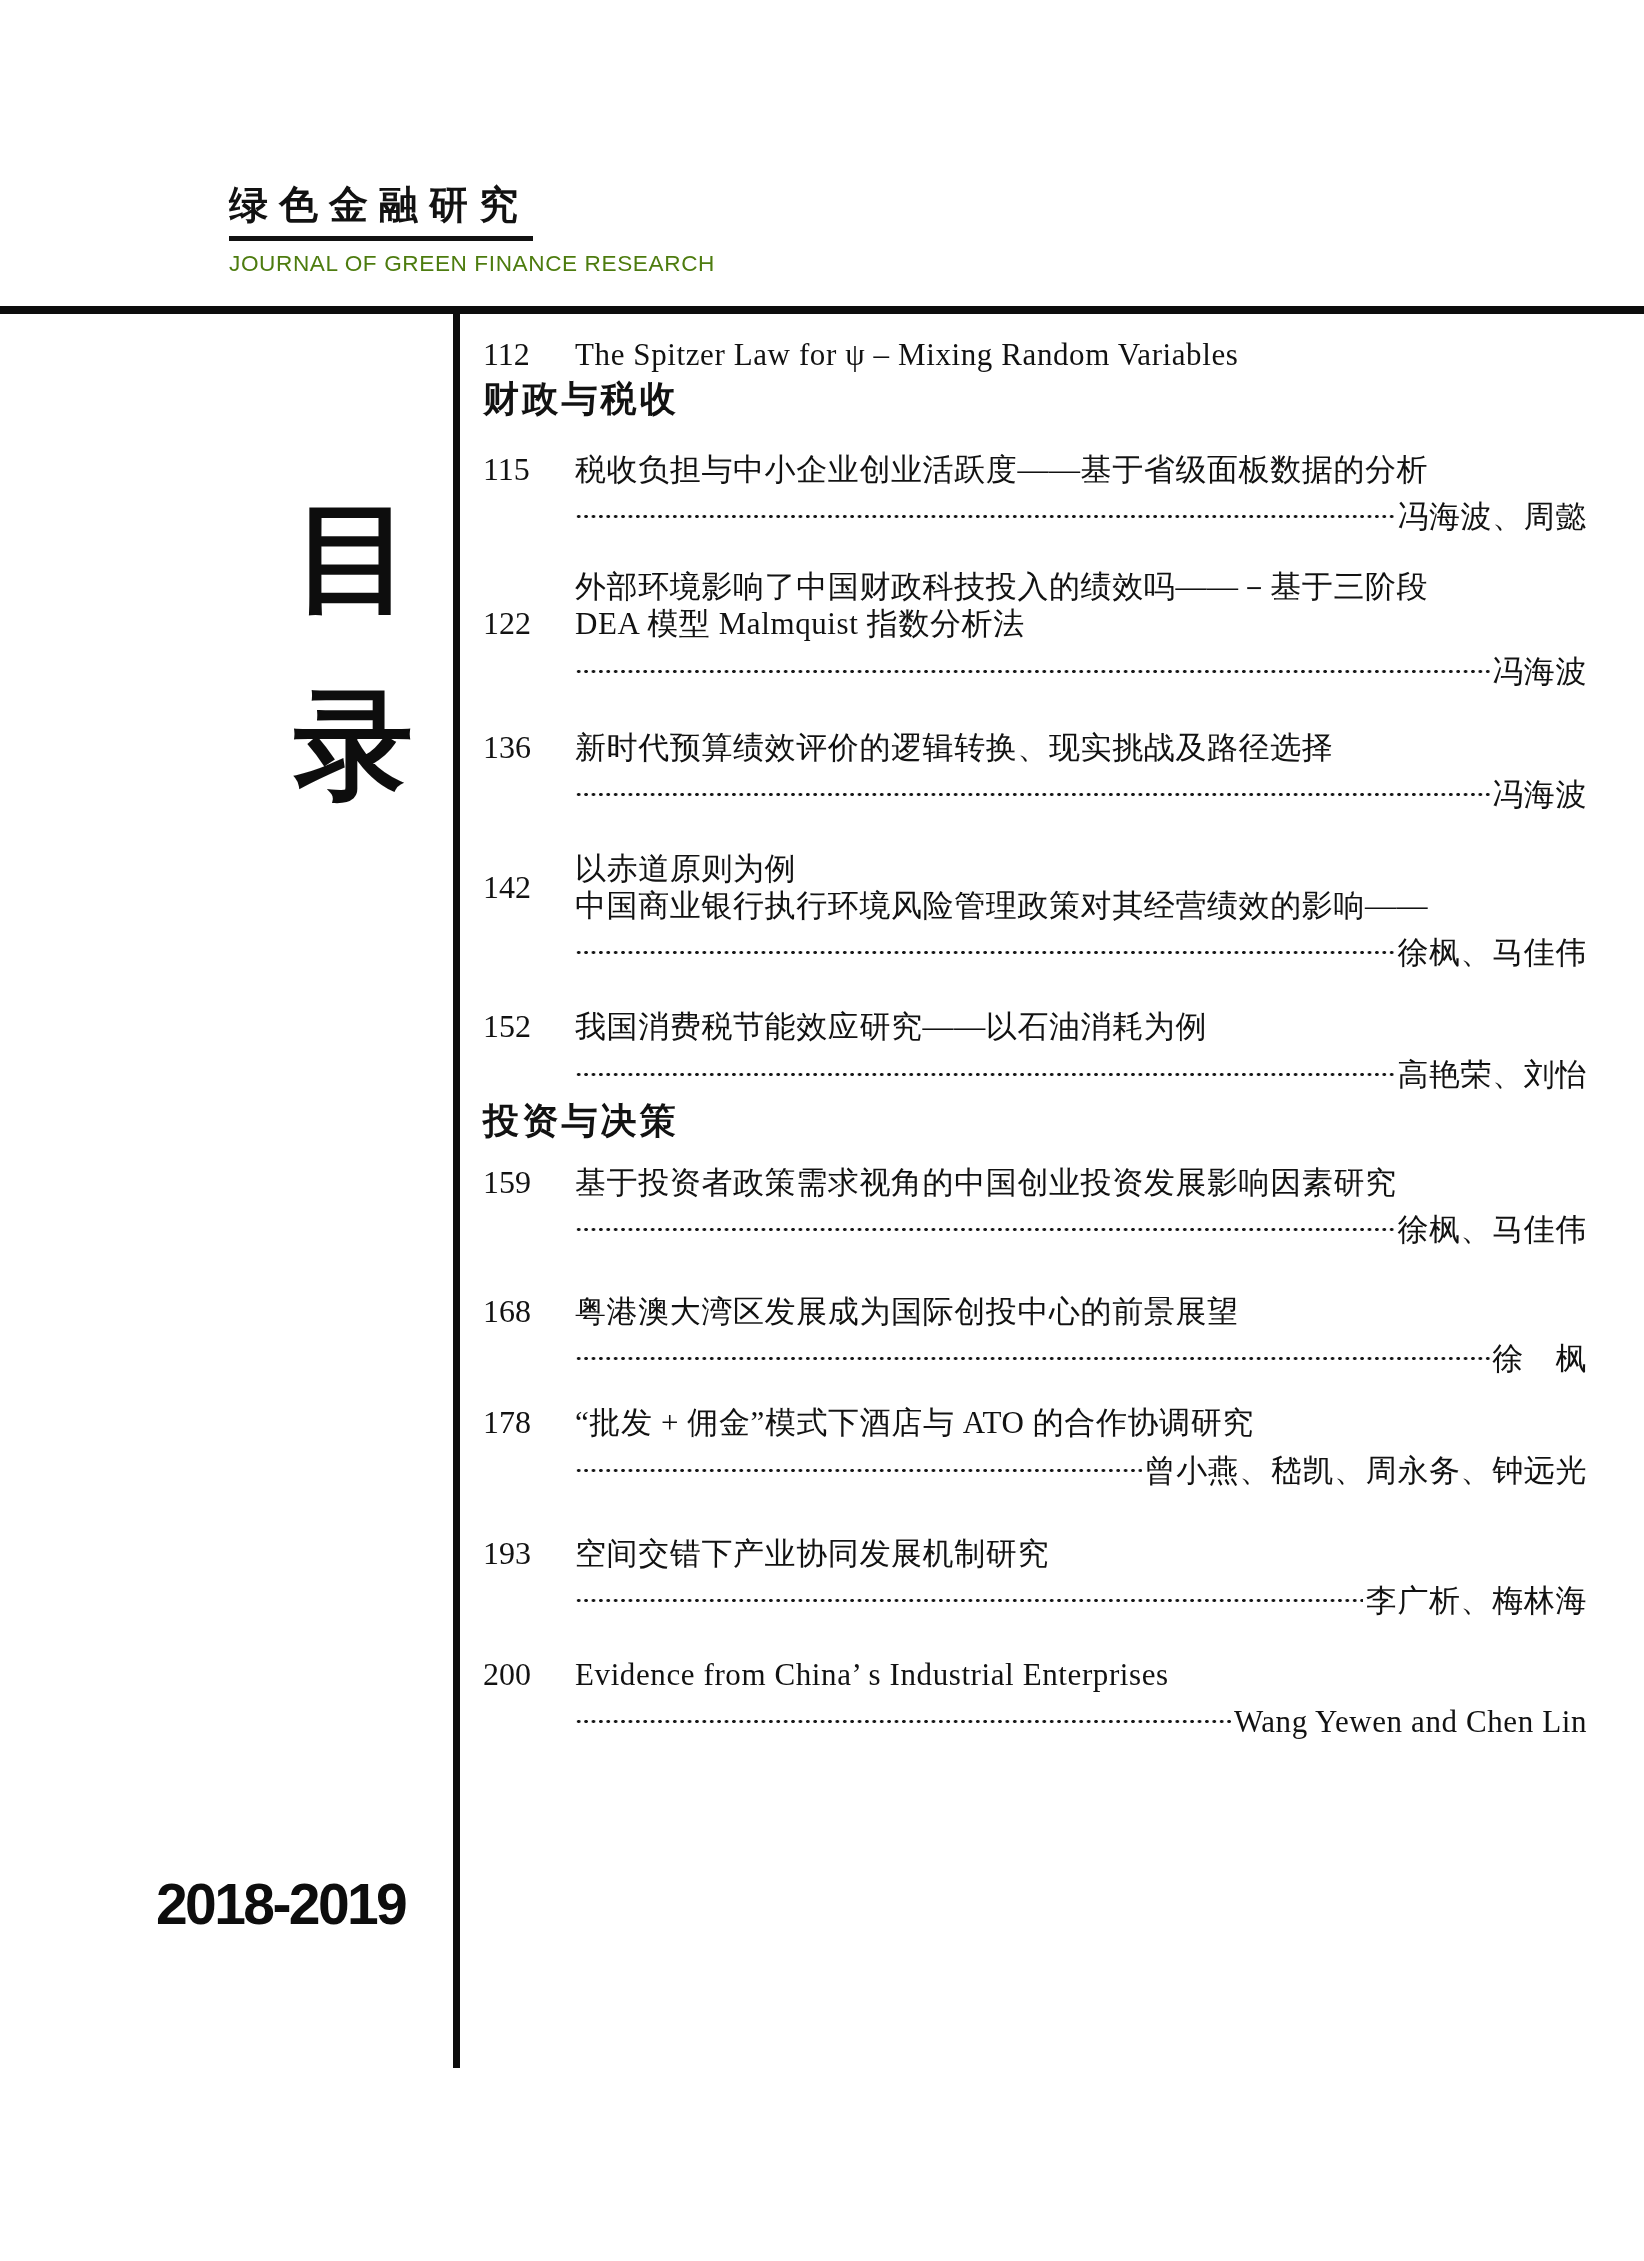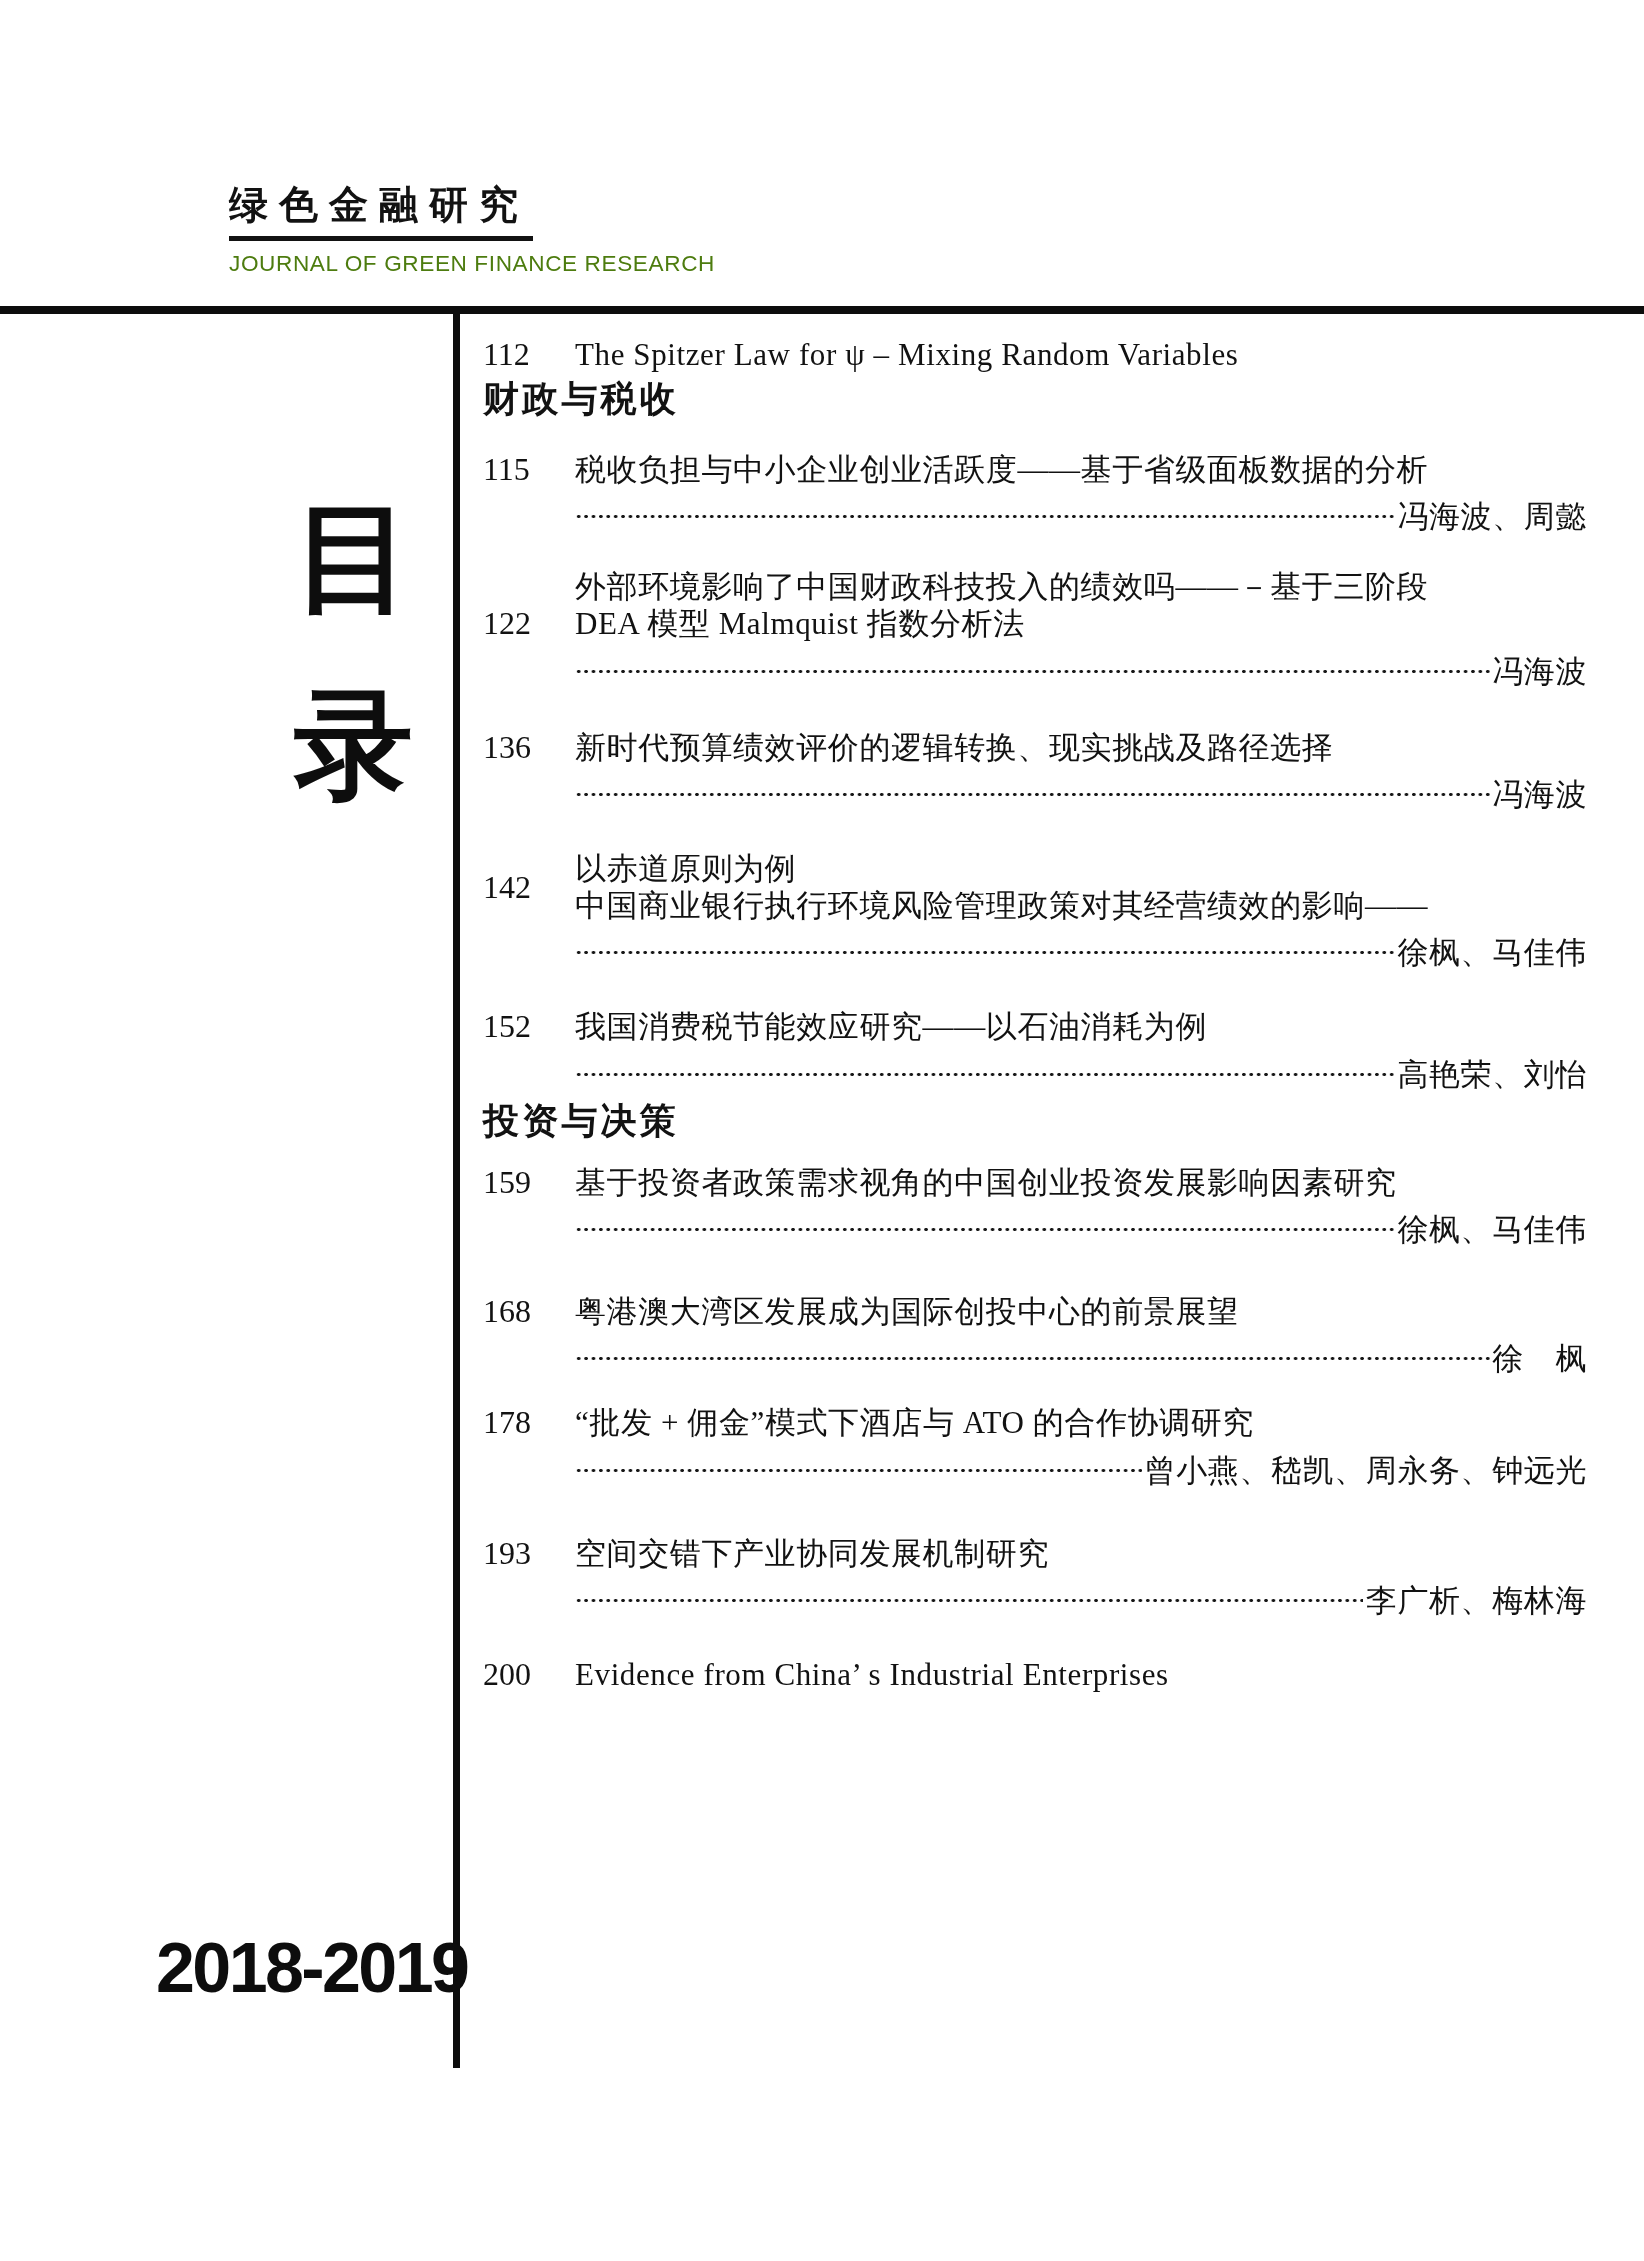--- a/index.html
+++ b/index.html
@@ -76,24 +76,24 @@
     font-size: 119px;
     line-height: 119px;
     color: #0d0d0d;
   }
   .contents-char.c1 { top: 498px; }
   .contents-char.c2 { top: 685px; }
 
   .volume-years {
     position: absolute;
     left: 156px;
-    top: 1939px;
-    font-family: "Liberation Sans", "DejaVu Sans", sans-serif;
-    font-weight: bold;
-    font-size: 70px;
+    top: 1875px;
+    font-family: "Liberation Sans", "DejaVu Sans", sans-serif;
+    font-weight: bold;
+    font-size: 57px;
     line-height: 59px;
     letter-spacing: -2.6px;
     color: #0d0d0d;
     white-space: nowrap;
   }
 
   
   .toc {
     position: absolute;
     left: 483px;
@@ -275,18 +275,22 @@
           <div class="dots"></div>
           <div class="authors">李广析、梅林海</div>
         </div>
       </div>
     </div>
 
     <div class="entry" style="margin-top:37px">
       <div class="num">200</div>
       <div class="ebody">
         <div class="title">Evidence from China’ s Industrial Enterprises</div>
+        <div class="lrow">
+          <div class="dots"></div>
+          <div class="authors">Wang Yewen and Chen Lin</div>
+        </div>
       </div>
     </div>
 
   </div>
 </div>
 
 
 </body></html>

